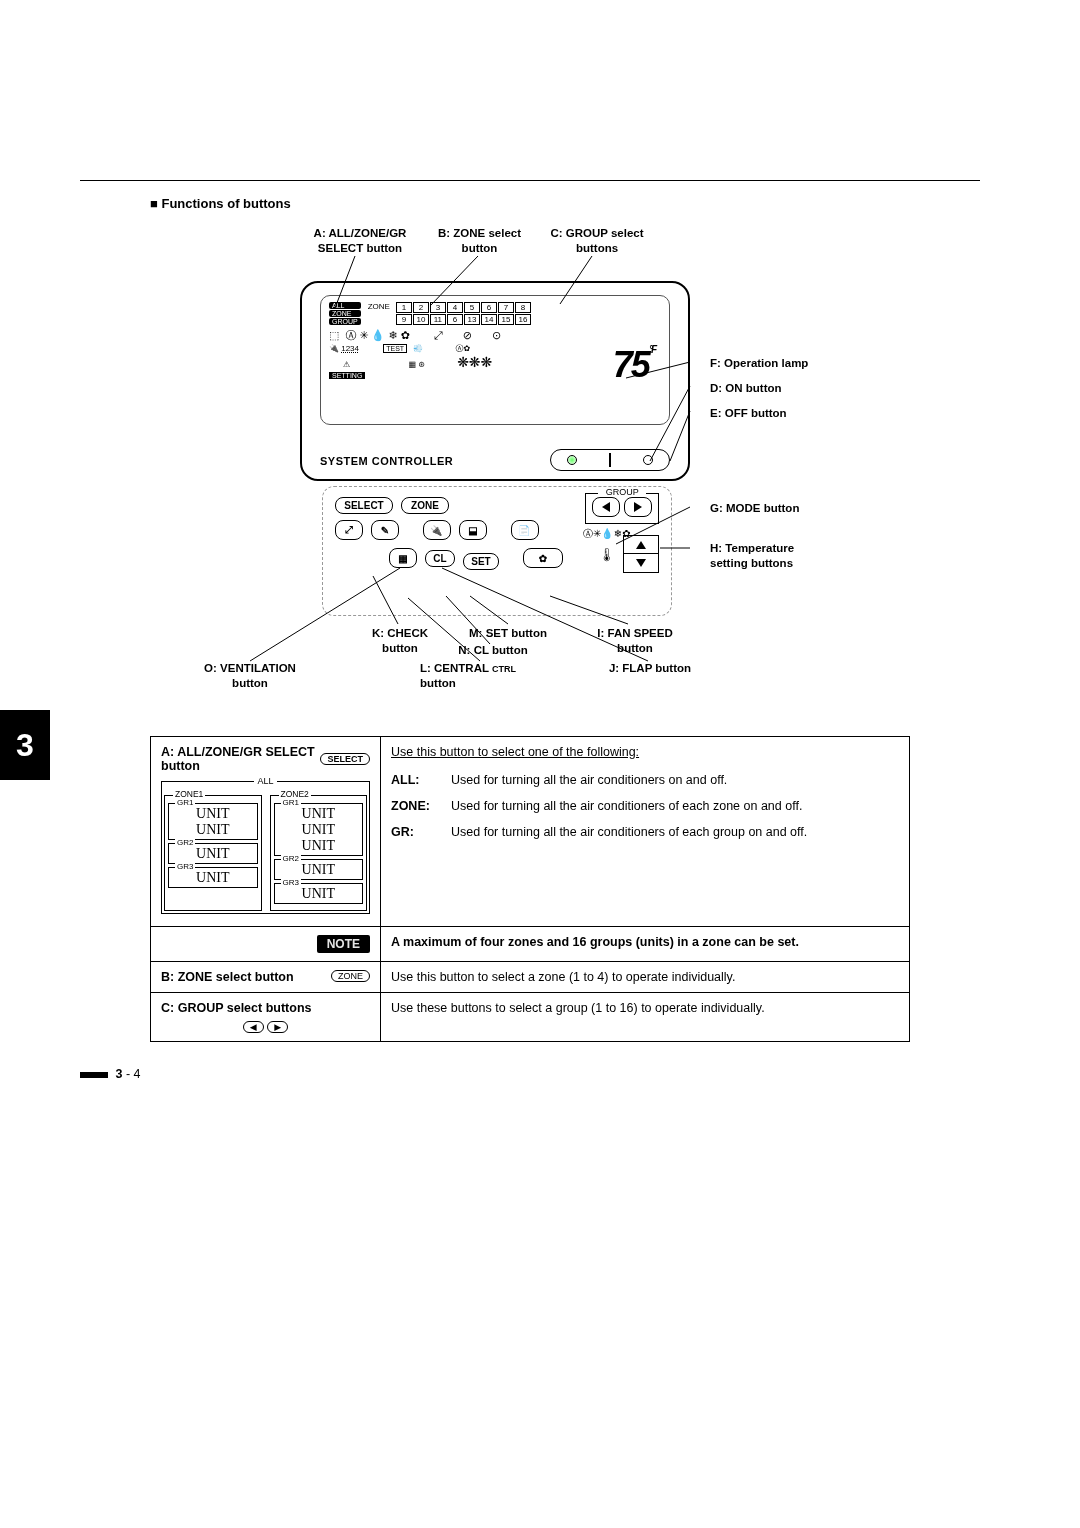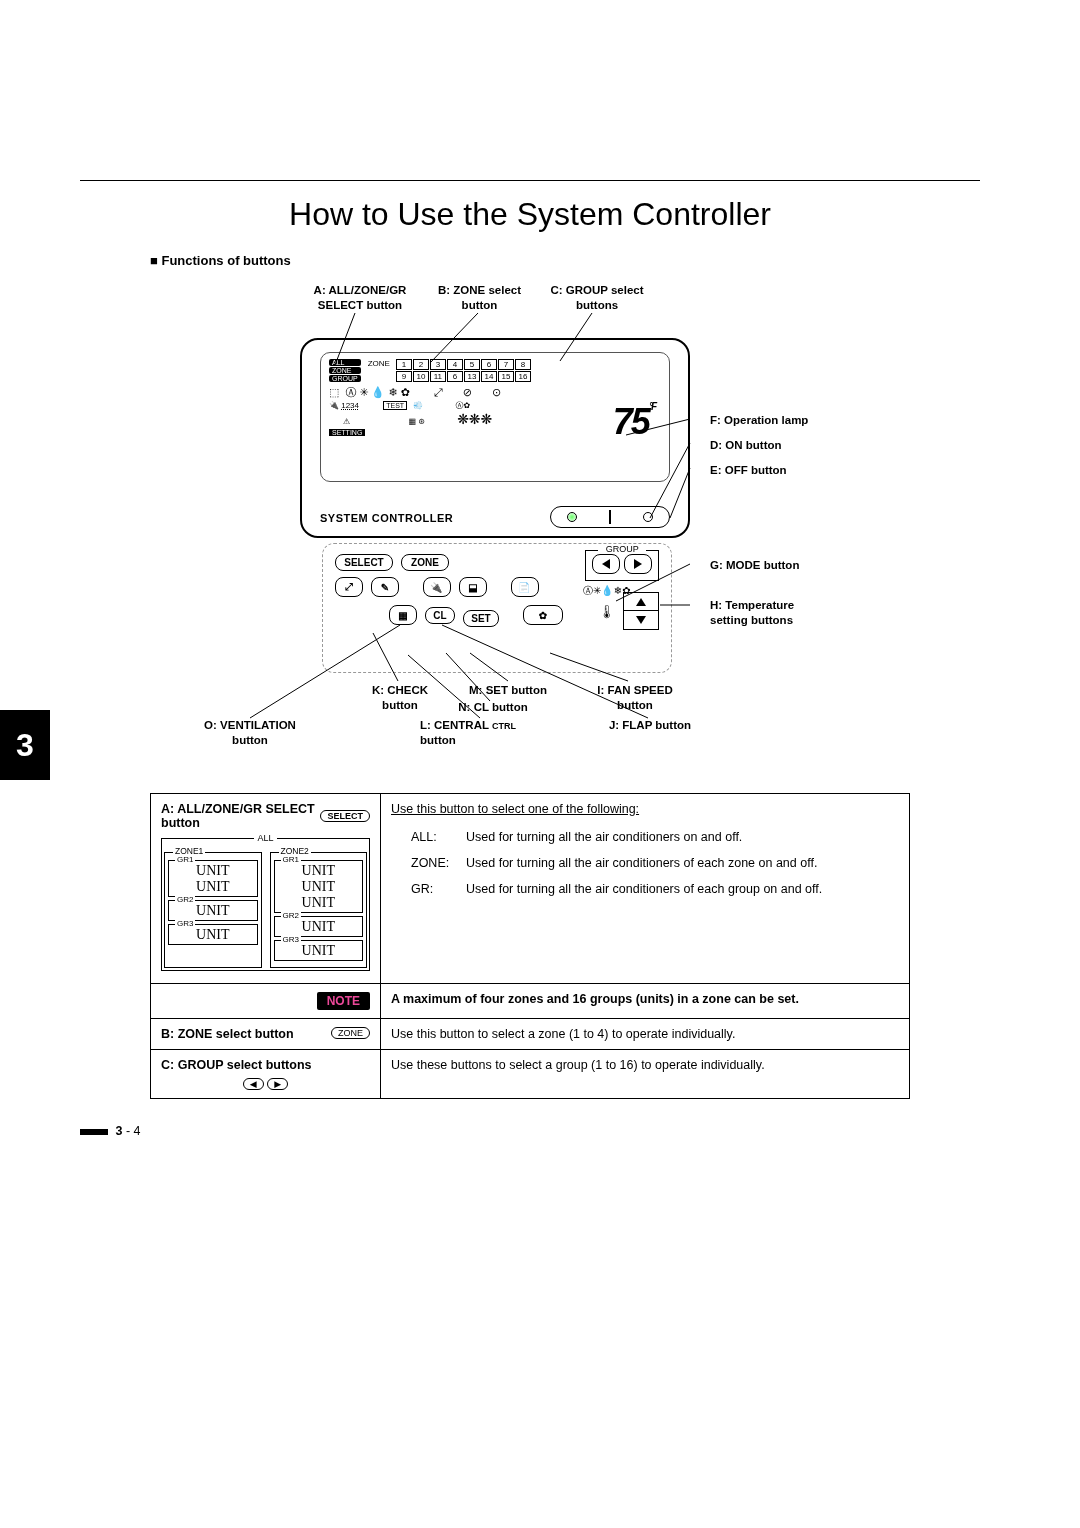--- a/index.html
+++ b/index.html
@@ -115,40 +115,39 @@
   .hier-all { border:1px solid #000; text-align:center; padding:2px; margin-bottom:4px; position:relative; }
   .hier-cut { background:#fff; padding:0 3px; position:relative; top:-9px; font-size:9px; }
   .hier-zones { display:flex; gap:8px; }
   .hier-zone { border:1px solid #000; padding:4px 3px 3px 3px; flex:1; text-align:center; position:relative; }
   .hier-zone-lbl { position:absolute; top:-7px; left:8px; background:#fff; font-size:8.5px; padding:0 2px; }
   .hier-gr { border:1px solid #000; margin:3px 0; padding:2px 2px 1px 2px; font-size:8.5px; position:relative; }
   .hier-gr-lbl { position:absolute; top:-6px; left:6px; background:#fff; font-size:8px; padding:0 2px; }
   .hier-unit { font-size:14px;font-family:Liberation Serif, serif; }
 
   dl.defs { }
-  dl.defs dt { font-weight:normal; float:left; width:55px; clear:left;margin-left:20px; }
+  dl.defs dt { font-weight:bold; float:left; width:55px; clear:left; }
   dl.defs dd { margin-left:60px; margin-bottom:12px; }
 
   .note-row td.left-cell { text-align:right; }
-  .note-badge { background:#000; color:#ec4899; font-weight:bold; padding:2px 10px; border-radius:2px; font-size:12px; display:inline-block; }
+  .note-badge { background:#000; color:#e5e5e5; font-weight:bold; padding:2px 10px; border-radius:2px; font-size:12px; display:inline-block; }
 
   .page-footer { margin-top:25px; font-size:12.5px; }
   .page-footer b { font-weight:bold; }
   .foot-bar { display:inline-block; width:28px; height:6px; background:#000; vertical-align:middle; margin-right:4px; }
 
   .page-wrap { position:relative; }
 </style>
 </head>
 <body>
 
 <div class="page-wrap">
 
 <hr class="top-rule">
 
-<h1 class="main-title">How to Use the System Controller</h1>
 
 <div class="section-header">Functions of buttons</div>
 
 <div class="diagram-wrap">
 
   <div class="callout" style="left:150px; top:0; width:120px; text-align:center;">A: ALL/ZONE/GR SELECT button</div>
   <div class="callout" style="left:282px; top:0; width:95px; text-align:center;">B: ZONE select button</div>
   <div class="callout" style="left:392px; top:0; width:110px; text-align:center;">C: GROUP select buttons</div>
 
   <div class="callout" style="left:560px; top:130px;">F:  Operation lamp</div>

